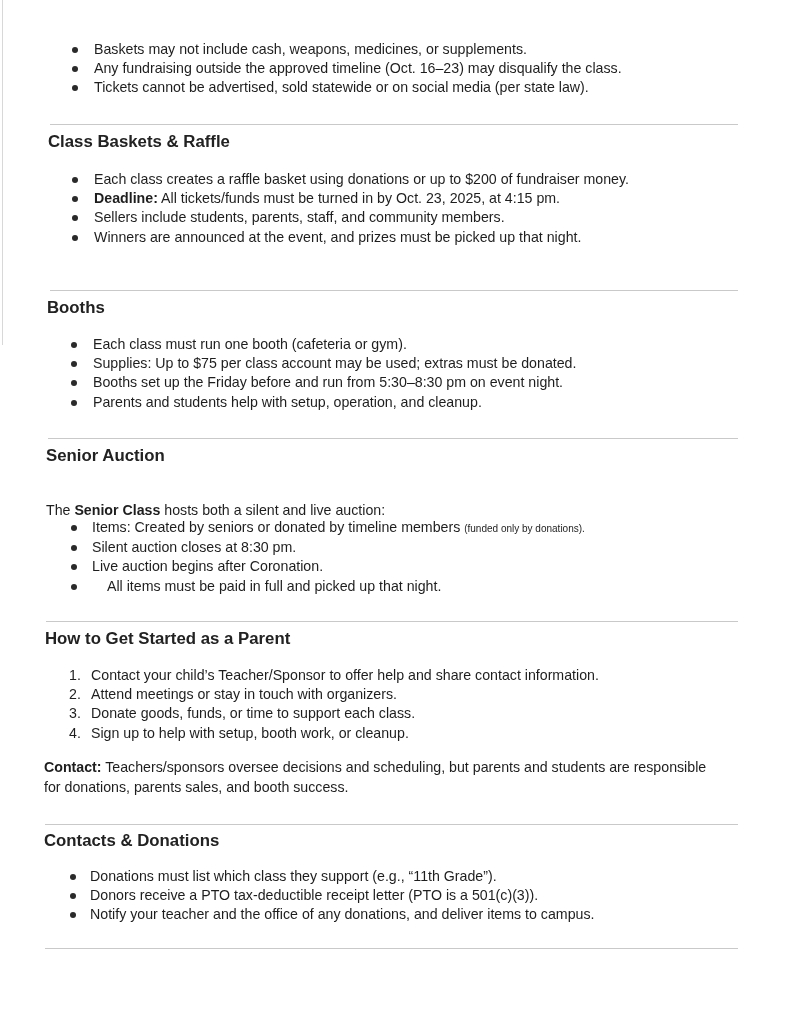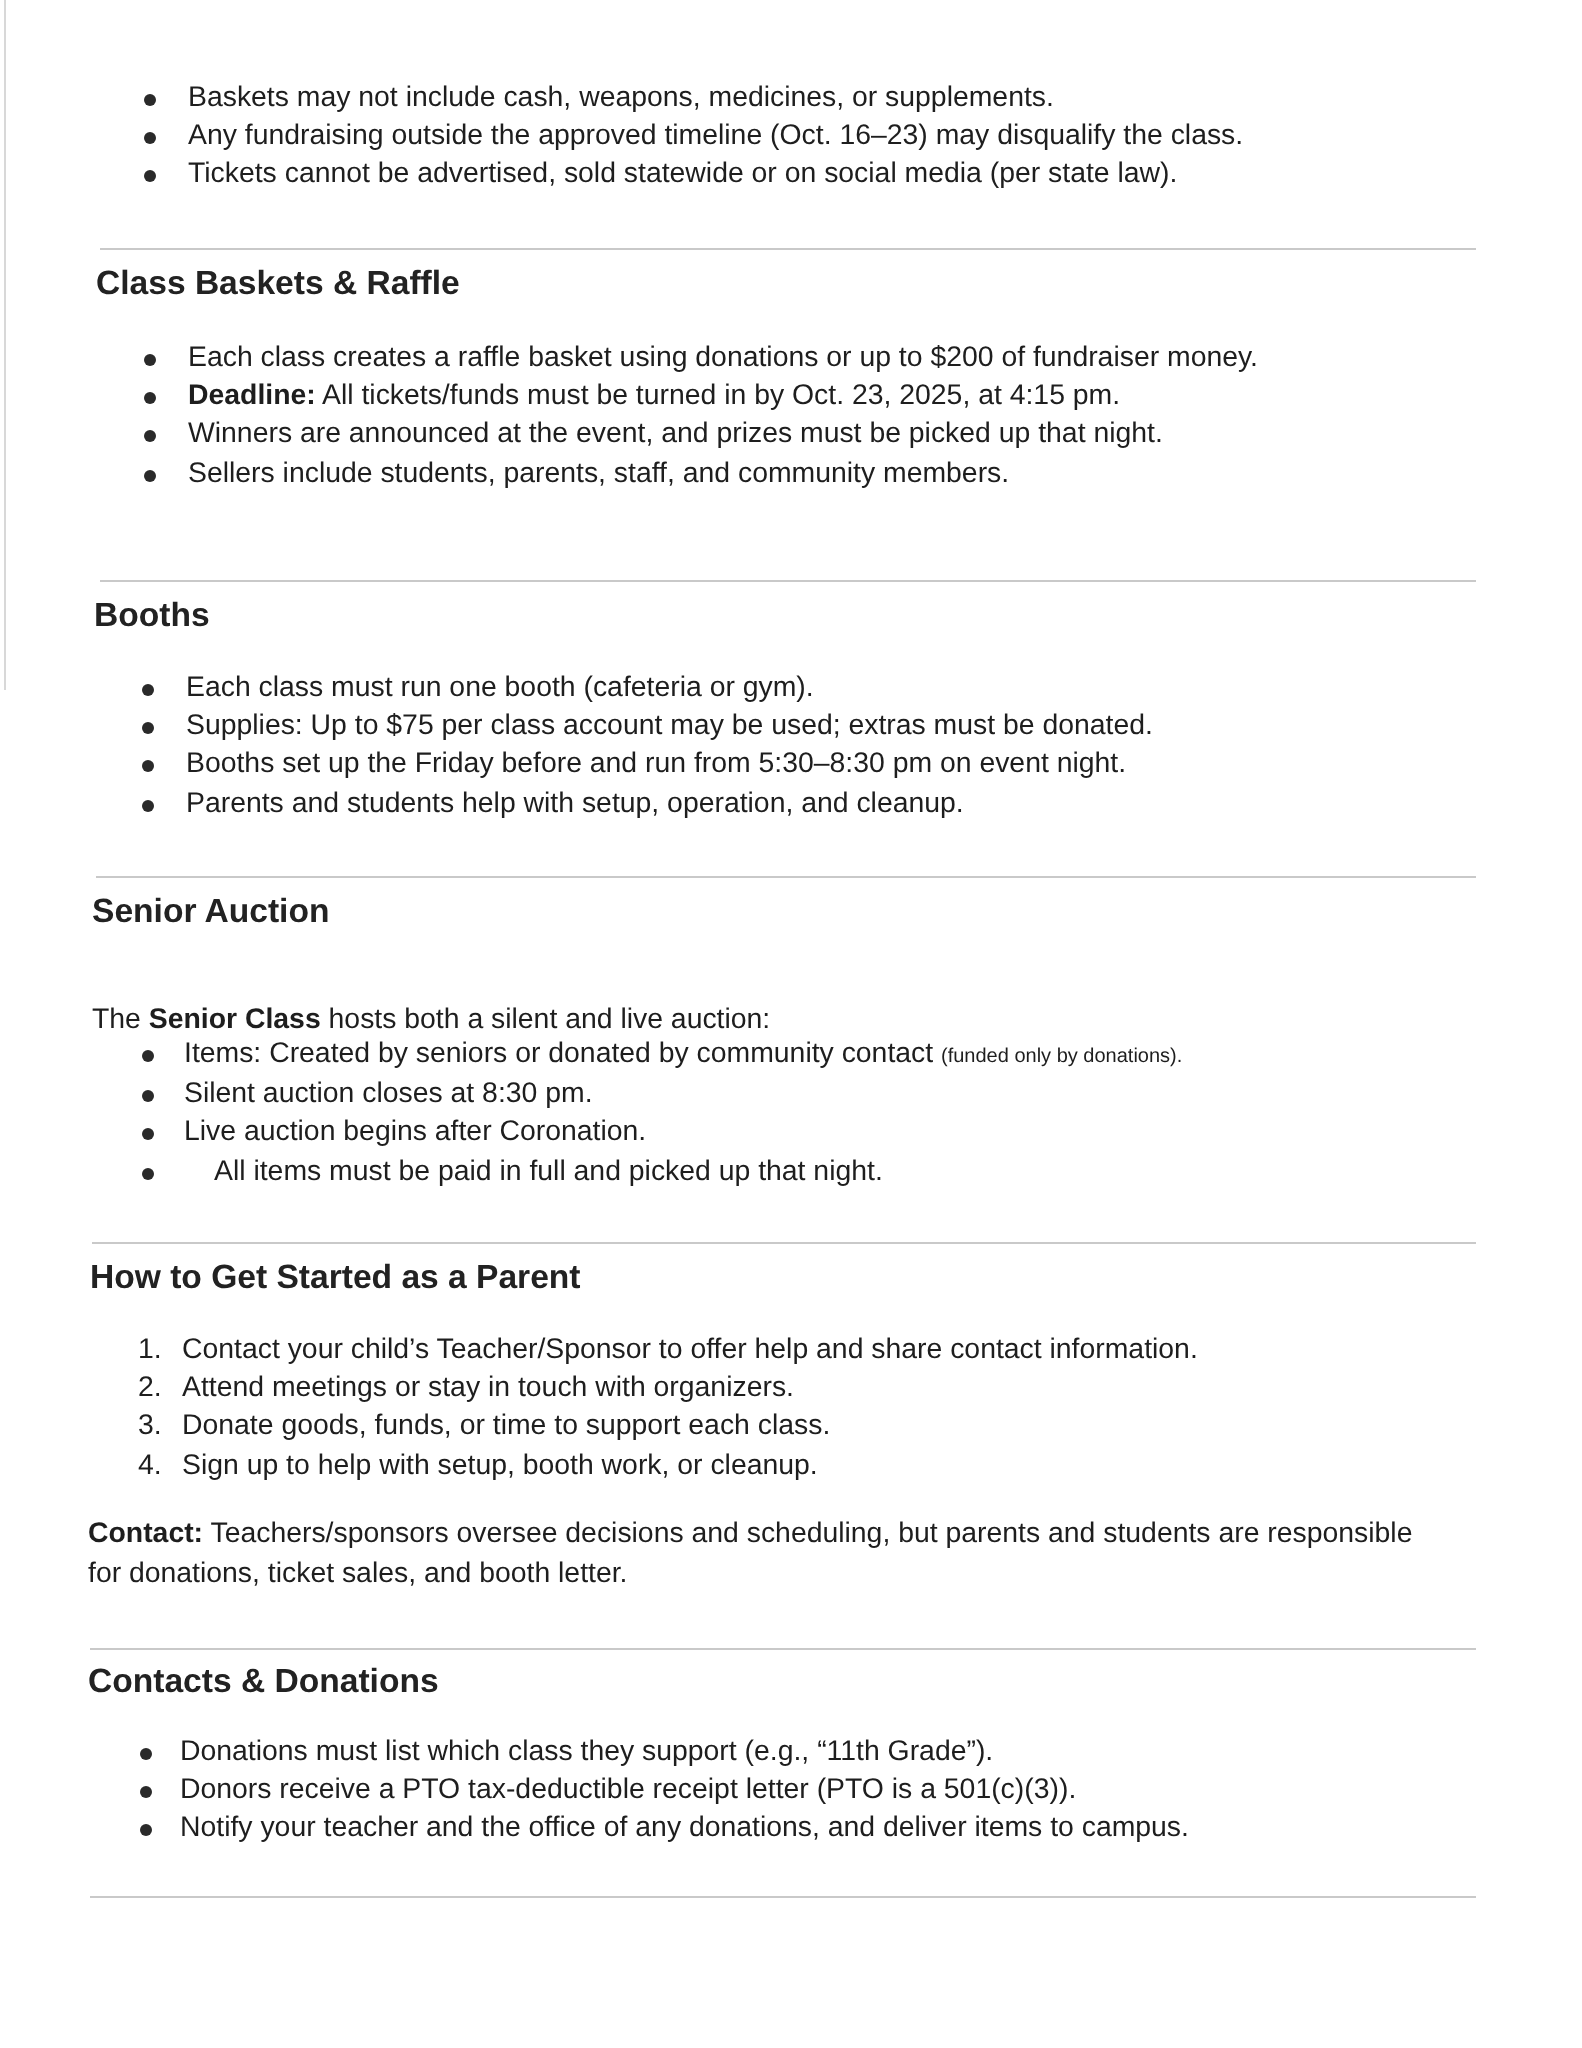--- a/index.html
+++ b/index.html
@@ -49,55 +49,55 @@
     <li><span class="bullet-dot" style="left:0"></span><span style="margin-left:22px">Any fundraising outside the approved timeline (Oct. 16–23) may disqualify the class.</span></li>
     <li><span class="bullet-dot" style="left:0"></span><span style="margin-left:22px">Tickets cannot be advertised, sold statewide or on social media (per state law).</span></li>
   </ul>
 
   <div class="divider" style="left:50px; width:688px; top:124px;"></div>
 
   <h2 class="heading" style="left:48px; top:132px;">Class Baskets &amp; Raffle</h2>
   <ul class="bullets sec" style="left:72px; top:170px;">
     <li><span class="bullet-dot" style="left:0"></span><span style="margin-left:22px"><b></b><span>Each class creates a raffle basket using donations or up to $200 of fundraiser money.</span></span></li>
     <li><span class="bullet-dot" style="left:0"></span><span style="margin-left:22px"><b>Deadline:</b><span> All tickets/funds must be turned in by Oct. 23, 2025, at 4:15 pm.</span></span></li>
+    <li><span class="bullet-dot" style="left:0"></span><span style="margin-left:22px"><b></b><span>Sellers include students, parents, staff, and community members.</span></span></li>
     <li><span class="bullet-dot" style="left:0"></span><span style="margin-left:22px"><b></b><span>Winners are announced at the event, and prizes must be picked up that night.</span></span></li>
-    <li><span class="bullet-dot" style="left:0"></span><span style="margin-left:22px"><b></b><span>Sellers include students, parents, staff, and community members.</span></span></li>
   </ul>
 
   <div class="divider" style="left:50px; width:688px; top:290px;"></div>
 
   <h2 class="heading" style="left:47px; top:298px;">Booths</h2>
   <ul class="bullets sec" style="left:71px; top:335px;">
     <li><span class="bullet-dot" style="left:0"></span><span style="margin-left:22px">Each class must run one booth (cafeteria or gym).</span></li>
     <li><span class="bullet-dot" style="left:0"></span><span style="margin-left:22px">Supplies: Up to $75 per class account may be used; extras must be donated.</span></li>
     <li><span class="bullet-dot" style="left:0"></span><span style="margin-left:22px">Booths set up the Friday before and run from 5:30–8:30 pm on event night.</span></li>
     <li><span class="bullet-dot" style="left:0"></span><span style="margin-left:22px">Parents and students help with setup, operation, and cleanup.</span></li>
   </ul>
 
   <div class="divider" style="left:48px; width:690px; top:438px;"></div>
 
   <h2 class="heading" style="left:46px; top:446px;">Senior Auction</h2>
   <p class="para" style="left:46px; top:501px;"><span>The </span><b>Senior Class</b><span> hosts both a silent and live auction:</span></p>
   <ul class="bullets sec" style="left:71px; top:518px;">
-    <li><span class="bullet-dot" style="left:0"></span><span style="margin-left:21px"><span>Items: Created by seniors or donated by community contact </span><span class="small">(funded only by donations).</span></span></li>
+    <li><span class="bullet-dot" style="left:0"></span><span style="margin-left:21px"><span>Items: Created by seniors or donated by timeline members </span><span class="small">(funded only by donations).</span></span></li>
     <li><span class="bullet-dot" style="left:0"></span><span style="margin-left:21px"><span>Silent auction closes at 8:30 pm.</span></span></li>
     <li><span class="bullet-dot" style="left:0"></span><span style="margin-left:21px"><span>Live auction begins after Coronation.</span></span></li>
     <li><span class="bullet-dot" style="left:0"></span><span style="margin-left:36px"><span>All items must be paid in full and picked up that night.</span></span></li>
   </ul>
 
   <div class="divider" style="left:46px; width:692px; top:621px;"></div>
 
   <h2 class="heading" style="left:45px; top:629px;">How to Get Started as a Parent</h2>
   <ol class="steps sec" style="left:69px; top:666px;">
     <li><span class="step-num">1.</span><span style="margin-left:22px">Contact your child’s Teacher/Sponsor to offer help and share contact information.</span></li>
     <li><span class="step-num">2.</span><span style="margin-left:22px">Attend meetings or stay in touch with organizers.</span></li>
     <li><span class="step-num">3.</span><span style="margin-left:22px">Donate goods, funds, or time to support each class.</span></li>
     <li><span class="step-num">4.</span><span style="margin-left:22px">Sign up to help with setup, booth work, or cleanup.</span></li>
   </ol>
-  <p class="para" style="left:44px; top:758px; white-space:nowrap;"><b>Contact:</b><span> Teachers/sponsors oversee decisions and scheduling, but parents and students are responsible</span><br><span>for donations, ticket sales, and booth letter.</span></p>
+  <p class="para" style="left:44px; top:758px; white-space:nowrap;"><b>Contact:</b><span> Teachers/sponsors oversee decisions and scheduling, but parents and students are responsible</span><br><span>for donations, parents sales, and booth success.</span></p>
 
   <div class="divider" style="left:45px; width:693px; top:824px;"></div>
 
   <h2 class="heading" style="left:44px; top:831px;">Contacts &amp; Donations</h2>
   <ul class="bullets sec" style="left:70px; top:867px;">
     <li><span class="bullet-dot" style="left:0"></span><span style="margin-left:20px">Donations must list which class they support (e.g., “11th Grade”).</span></li>
     <li><span class="bullet-dot" style="left:0"></span><span style="margin-left:20px">Donors receive a PTO tax-deductible receipt letter (PTO is a 501(c)(3)).</span></li>
     <li><span class="bullet-dot" style="left:0"></span><span style="margin-left:20px">Notify your teacher and the office of any donations, and deliver items to campus.</span></li>
   </ul>
 

